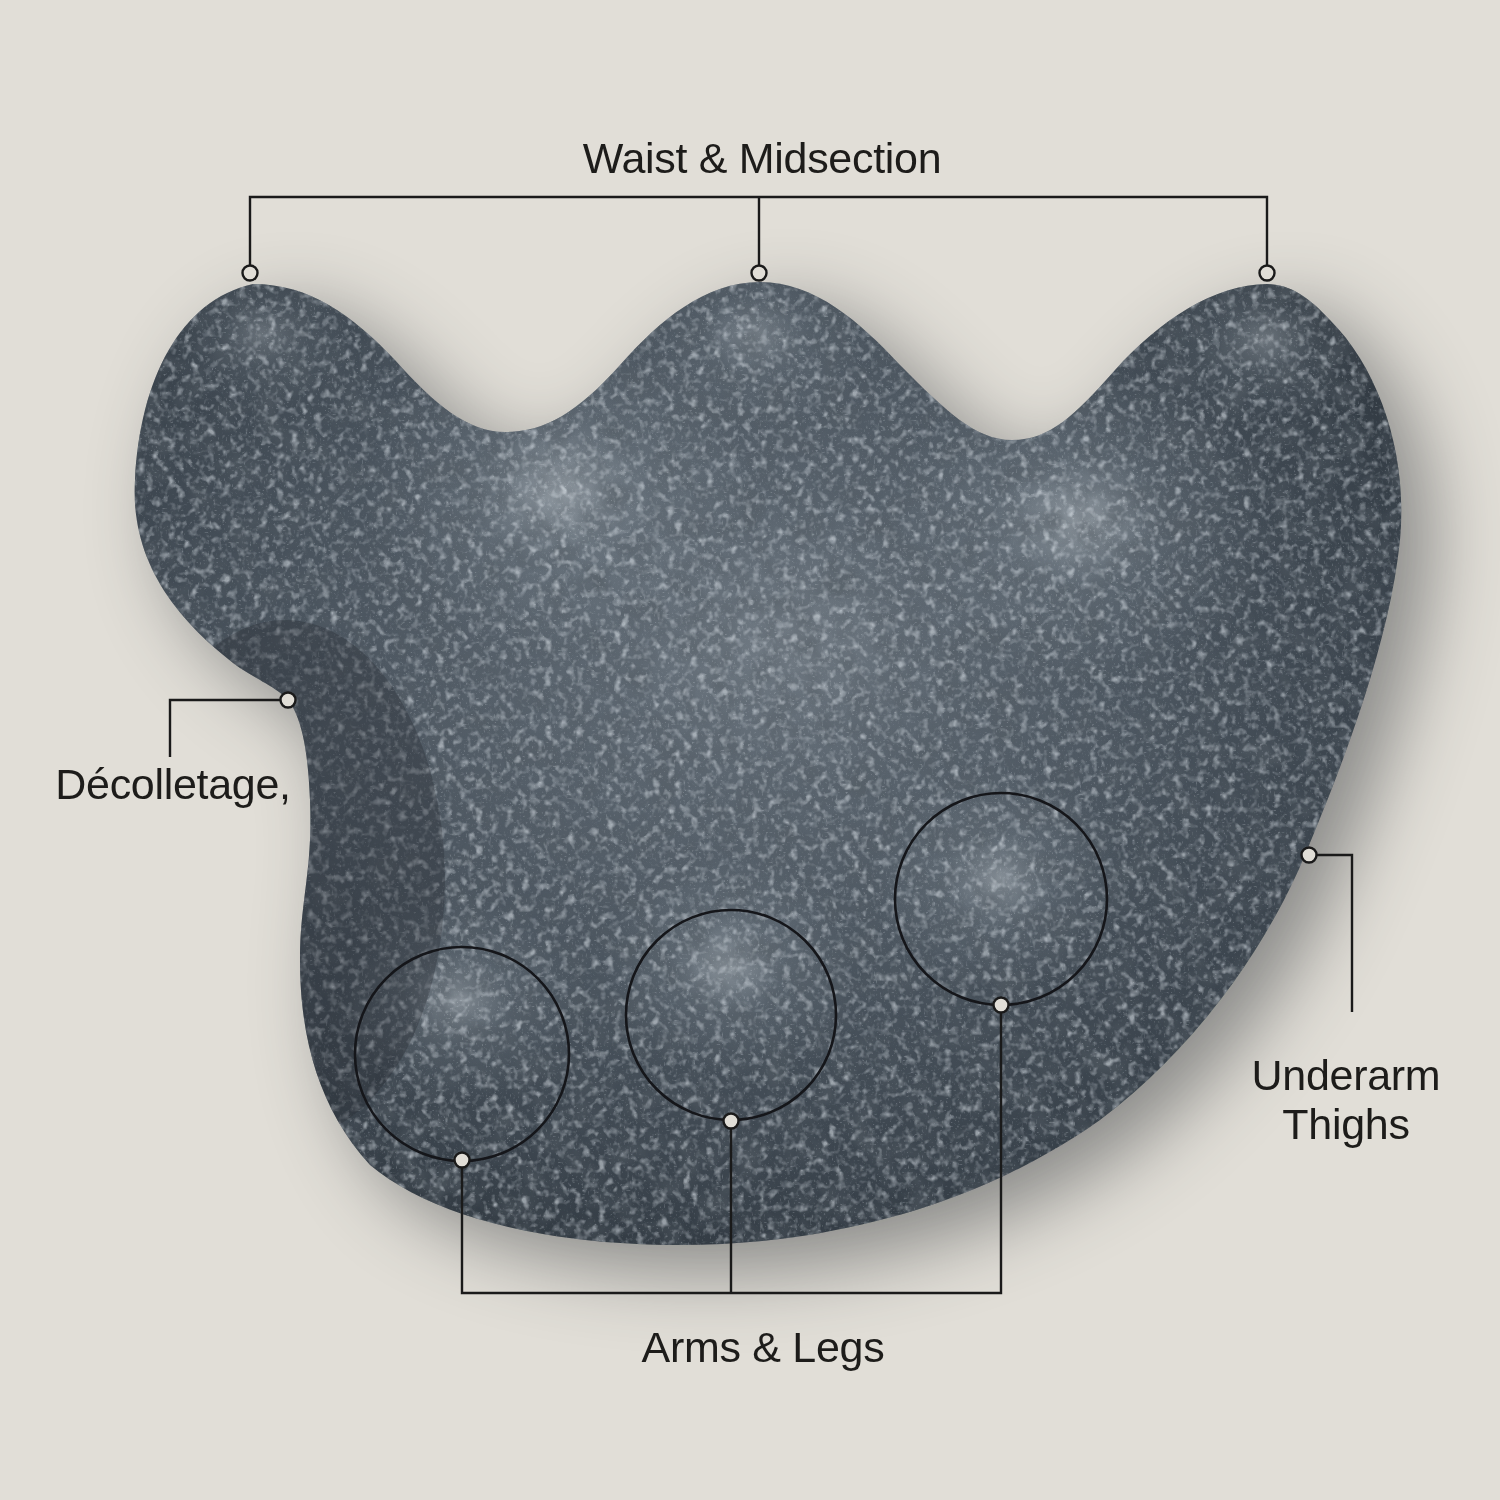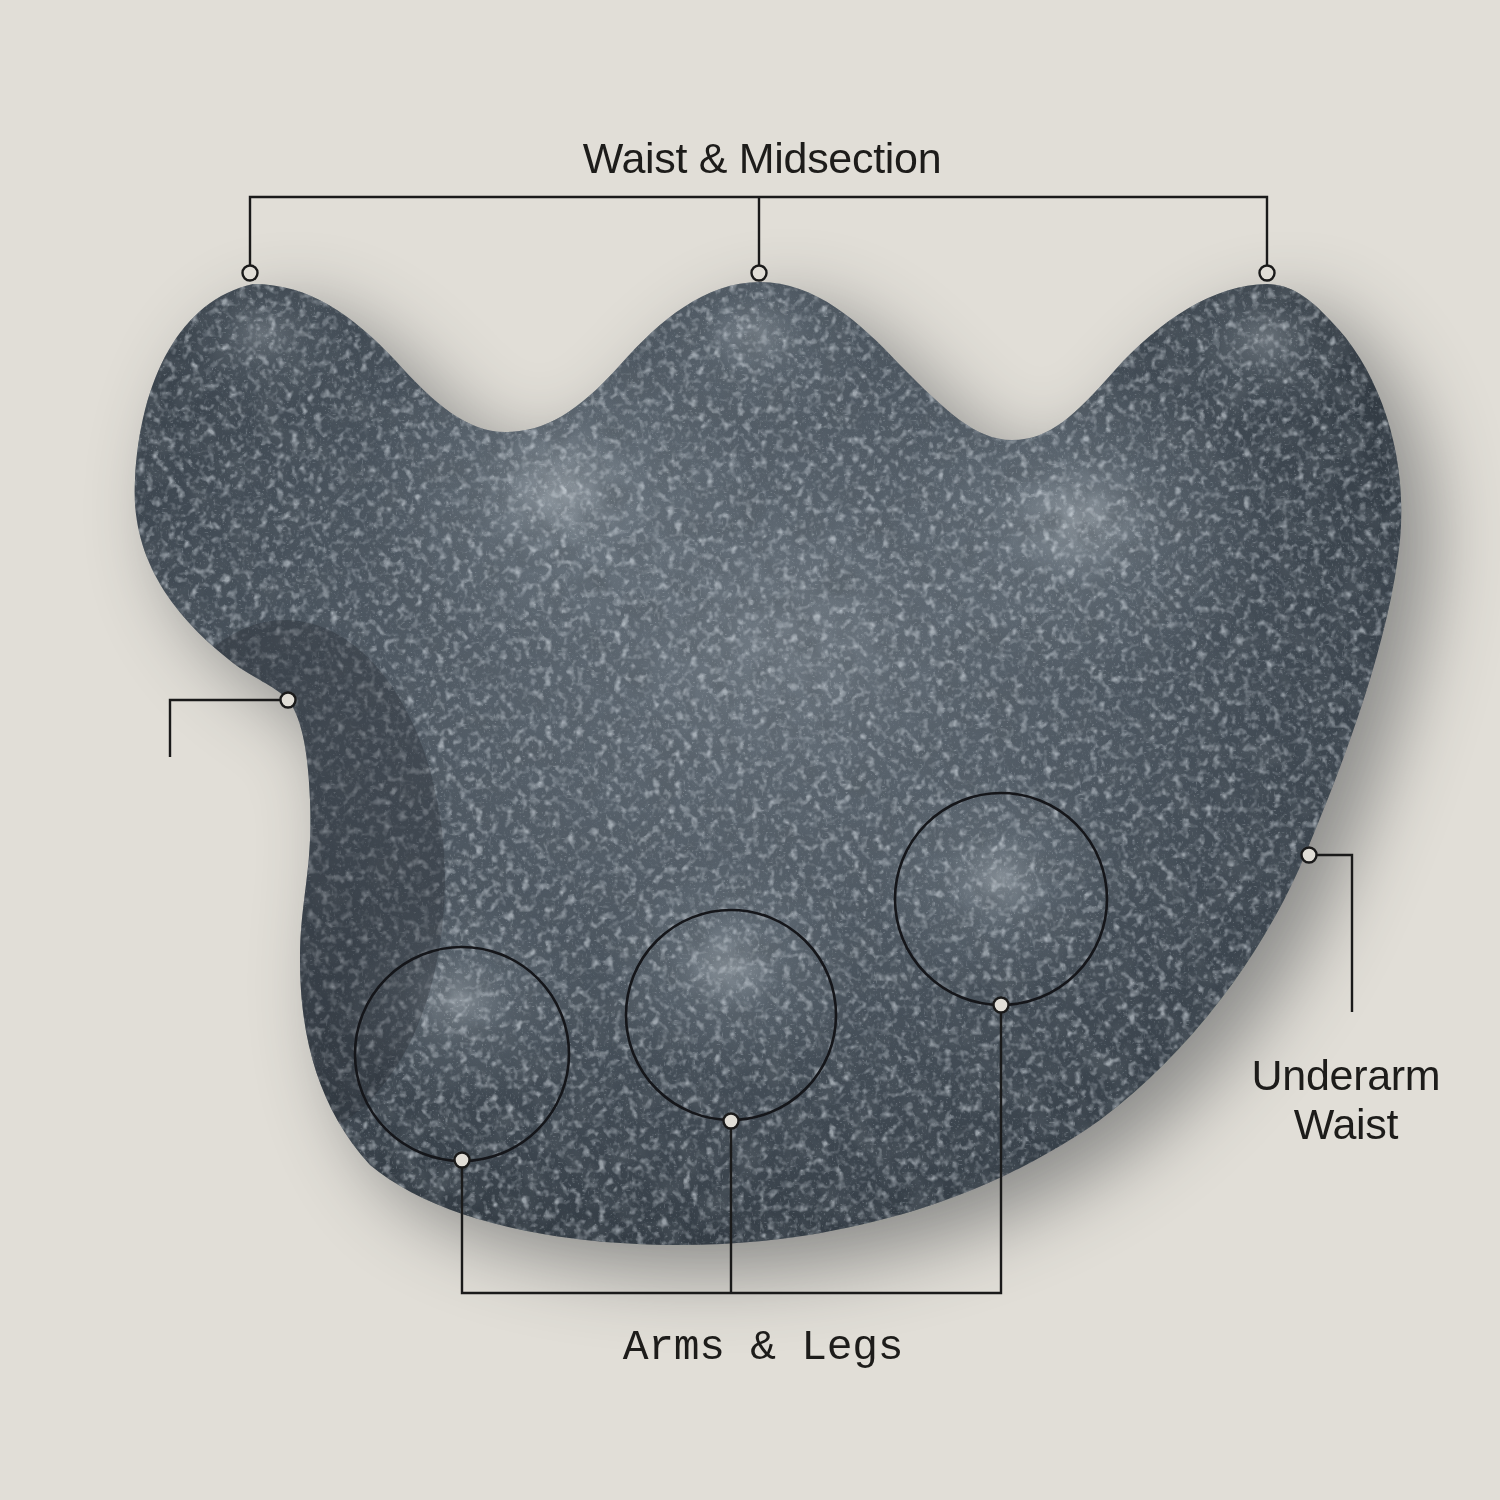--- a/index.html
+++ b/index.html
@@ -171,22 +171,23 @@
       <circle class="anchor-node" cx="1309" cy="855" r="7.5"></circle>
       <circle class="anchor-node" cx="462" cy="1160" r="7.5"></circle>
       <circle class="anchor-node" cx="731" cy="1121" r="7.5"></circle>
       <circle class="anchor-node" cx="1001" cy="1005" r="7.5"></circle>
     </g>
   </svg>
 
   <div class="label single" style="left:762px; top:137px;">Waist &amp; Midsection</div>
 
   <div class="label" style="left:173px; top:760px;">
+    <div>Décolletage,</div>
   </div>
 
   <div class="label" style="left:1346px; top:1051px;">
     <div>Underarm</div>
-    <div>Waist</div>
+    <div>Thighs</div>
   </div>
 
-  <div class="label single" style="left:763px; top:1326px;font-family:Liberation Mono, monospace;">Arms &amp; Legs</div>
+  <div class="label single" style="left:763px; top:1326px;">Arms &amp; Legs</div>
 
 </div>
 
 </body></html>

